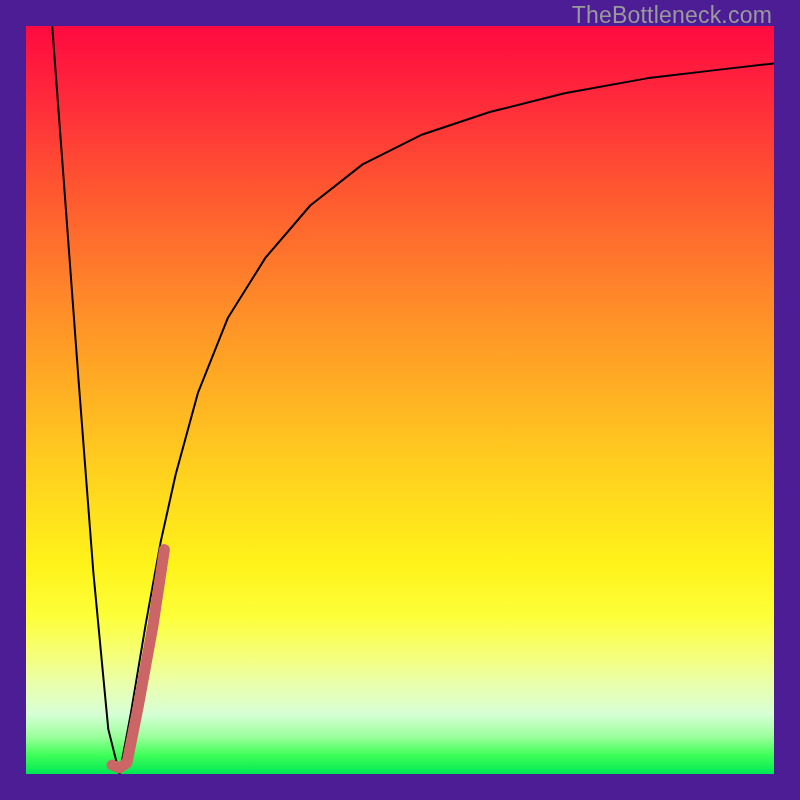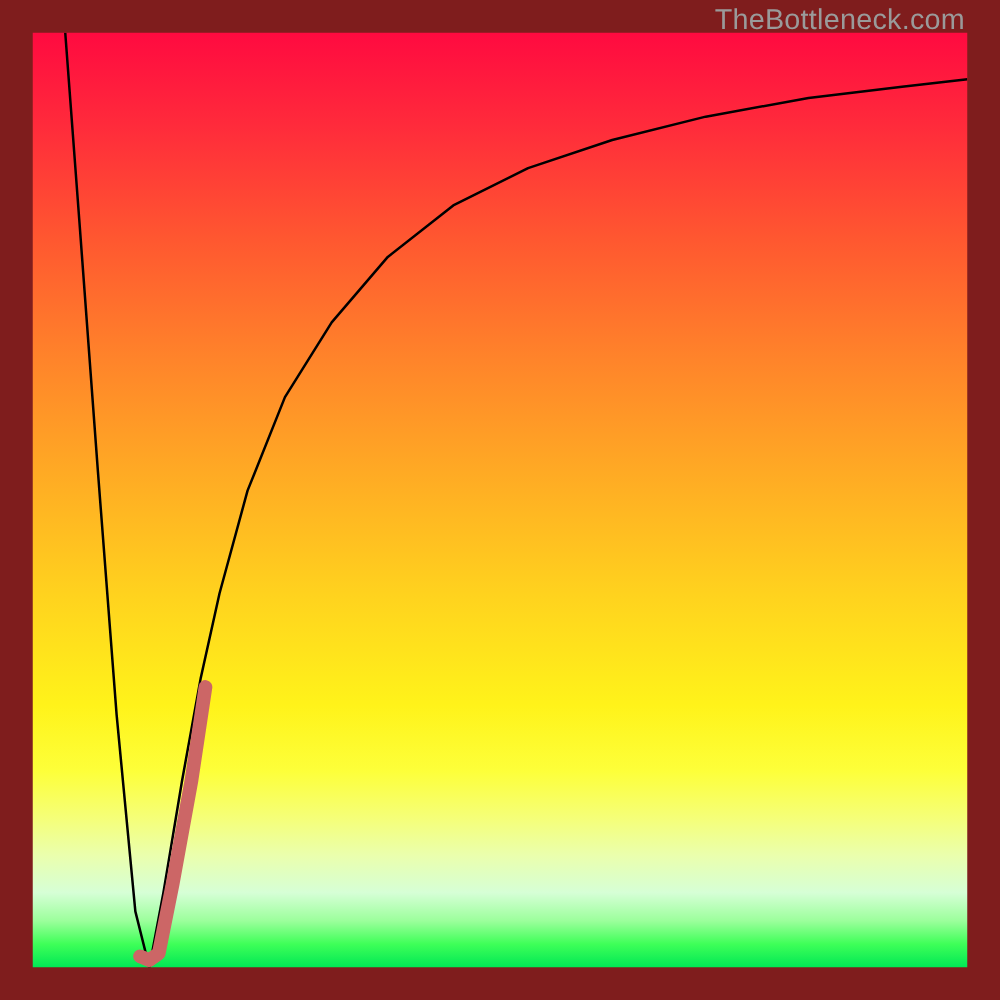--- a/index.html
+++ b/index.html
@@ -10,21 +10,21 @@
     background: #000;
     font-family: Arial, Helvetica, sans-serif;
     overflow: hidden;
   }
   .frame {
     position: absolute;
     top: 0;
     left: 0;
     width: 800px;
     height: 800px;
-    background: #7f1d1d;
+    background: #4c1d95;
   }
   .plot-area {
     position: absolute;
     top: 26px;
     left: 26px;
     width: 748px;
     height: 748px;
     overflow: hidden;
   }
   .gradient {

